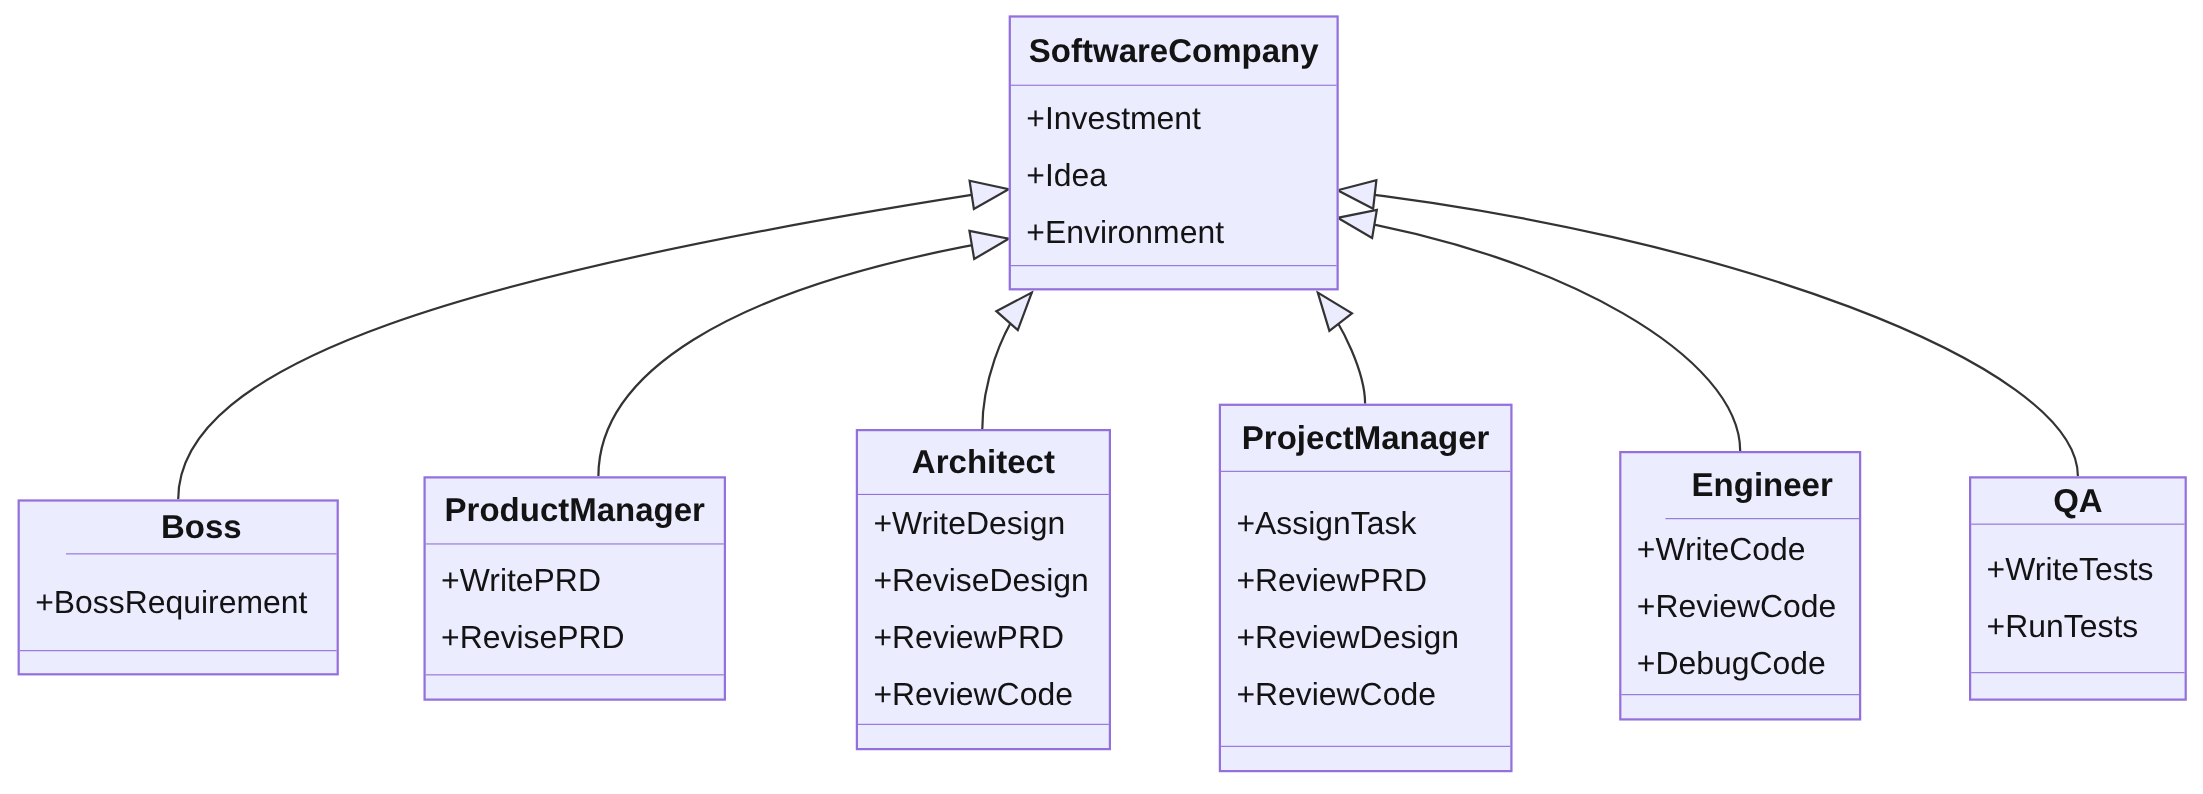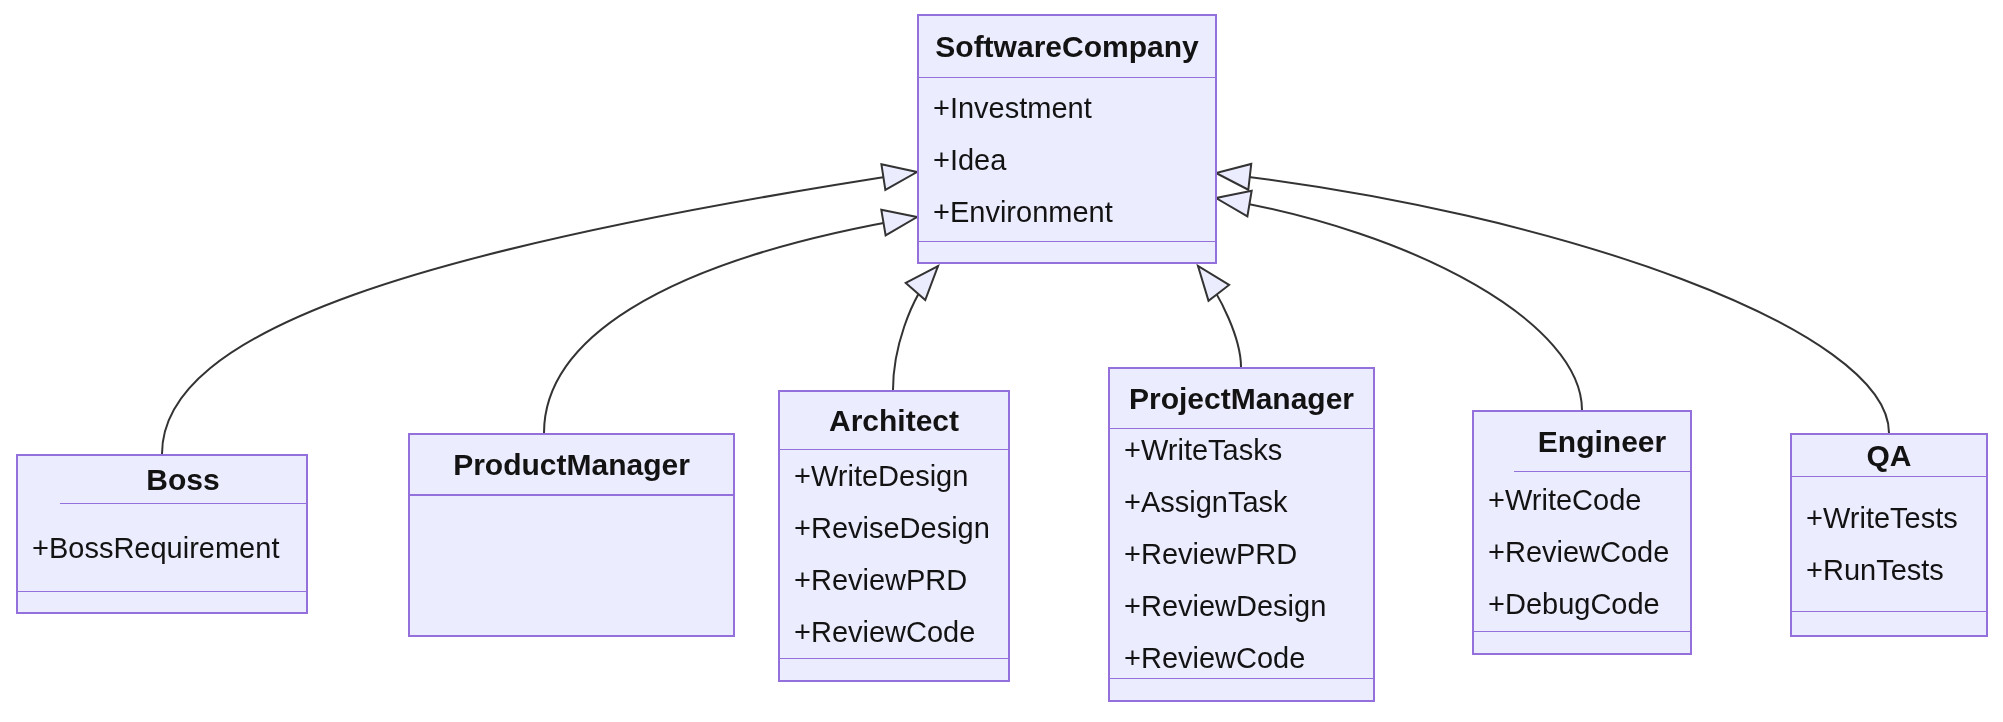--- a/index.html
+++ b/index.html
@@ -95,38 +95,41 @@
         </div>
         <div class="class-methods" style="height: 21px;"></div>
       </div>
       <div class="class-box" style="left: 16px; top: 454px; width: 292px; height: 160px;">
         <div class="class-title" style="height: 48px; margin-left: 42px;">Boss</div>
         <div class="class-attrs">
           <div class="class-attr">+BossRequirement</div>
         </div>
         <div class="class-methods" style="height: 21px;"></div>
       </div>
-      <div class="class-box" style="left: 408px; top: 433px; width: 327px; height: 204px;">
+      <div class="class-box" style="left: 385px; top: 433px; width: 275px; height: 204px;">
         <div class="class-title" style="height: 60px;">ProductManager</div>
+        <div class="class-attrs">
+          <div class="class-attr">+WritePRD</div>
+          <div class="class-attr">+RevisePRD</div>
+        </div>
         <div class="class-methods" style="height: 22px;"></div>
       </div>
       <div class="class-box" style="left: 778px; top: 390px; width: 232px; height: 292px;">
         <div class="class-title" style="height: 58px;">Architect</div>
         <div class="class-attrs">
           <div class="class-attr">+WriteDesign</div>
           <div class="class-attr">+ReviseDesign</div>
           <div class="class-attr">+ReviewPRD</div>
           <div class="class-attr">+ReviewCode</div>
         </div>
         <div class="class-methods" style="height: 22px;"></div>
       </div>
       <div class="class-box" style="left: 1108px; top: 367px; width: 267px; height: 335px;">
         <div class="class-title" style="height: 60px;">ProjectManager</div>
         <div class="class-attrs">
-          <div class="class-attr">+WriteTasks</div>
           <div class="class-attr">+AssignTask</div>
           <div class="class-attr">+ReviewPRD</div>
           <div class="class-attr">+ReviewDesign</div>
           <div class="class-attr">+ReviewCode</div>
         </div>
         <div class="class-methods" style="height: 22px;"></div>
       </div>
       <div class="class-box" style="left: 1472px; top: 410px; width: 220px; height: 245px;">
         <div class="class-title" style="height: 60px; margin-left: 40px;">Engineer</div>
         <div class="class-attrs">

